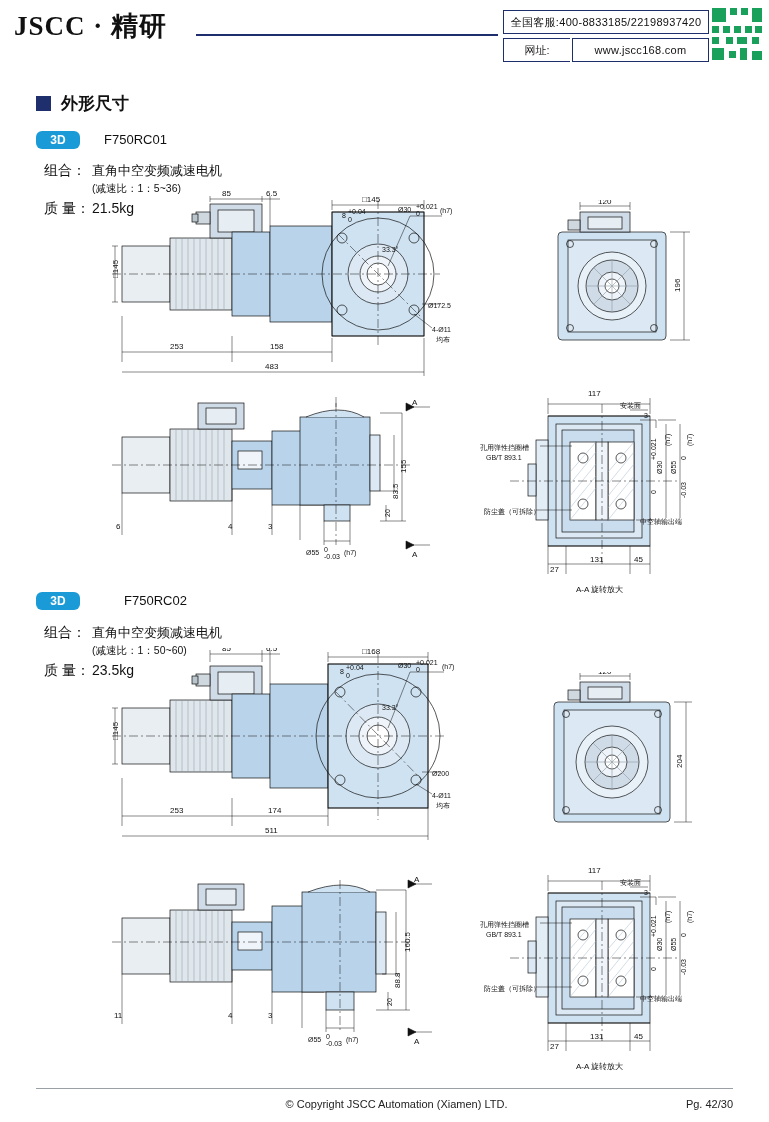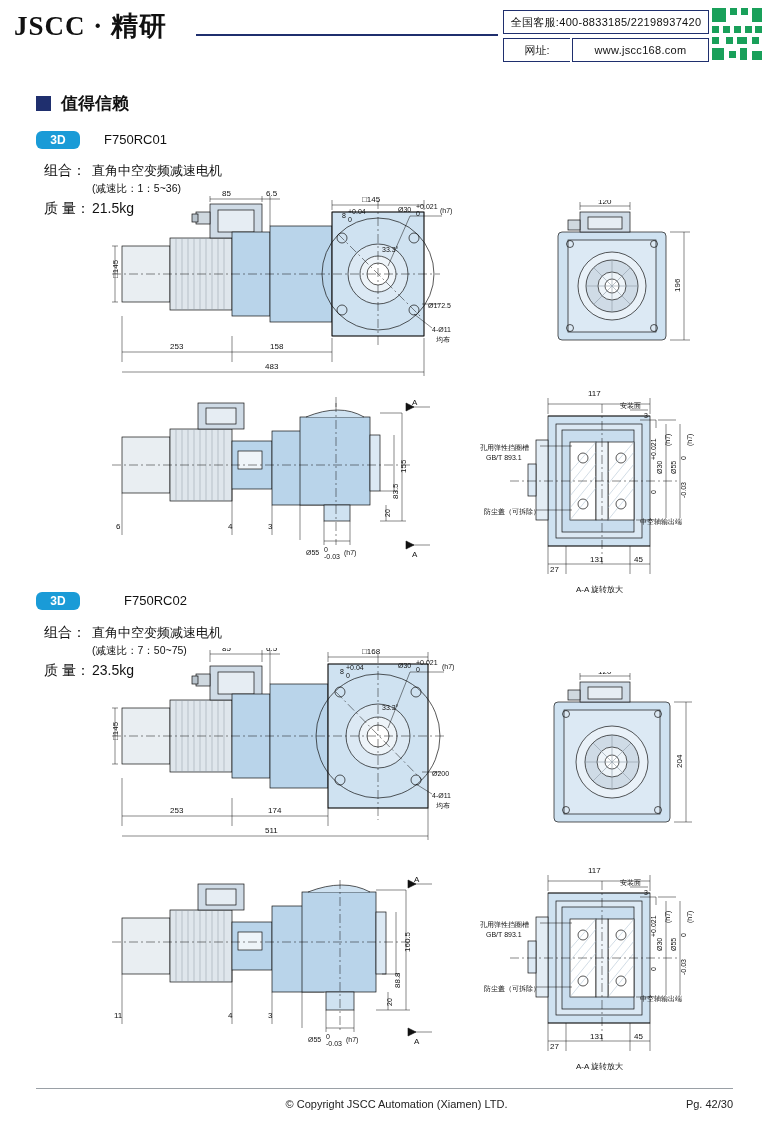--- a/index.html
+++ b/index.html
@@ -109,21 +109,21 @@
         <rect x="0" y="40" width="12" height="12" fill="#19a05a"></rect>
         <rect x="17" y="43" width="7" height="7" fill="#19a05a"></rect>
         <rect x="28" y="40" width="7" height="12" fill="#19a05a"></rect>
         <rect x="40" y="43" width="10" height="9" fill="#19a05a"></rect>
       </svg>
     </div>
   </div>
 
   <div class="sec-title">
     <span class="sec-sq"></span>
-    <span class="sec-label">值得信赖</span>
+    <span class="sec-label">外形尺寸</span>
   </div>
 
   <div class="badge-3d" style="left:36px;top:131px;">3D</div>
   <div class="model-name" style="left:104px;top:132px;">F750RC01</div>
   <div class="spec-line" style="left:44px;top:162px;">组合：</div>
   <div class="spec-line" style="left:92px;top:162px;font-size:13px;">直角中空变频减速电机</div>
   <div class="spec-sub" style="left:92px;top:182px;">(减速比：1：5~36)</div>
   <div class="spec-line" style="left:44px;top:200px;">质 量：</div>
   <div class="spec-line" style="left:92px;top:200px;">21.5kg</div>
 
@@ -403,21 +403,21 @@
         <line x1="56" y1="142" x2="92" y2="142"></line>
         <line x1="156" y1="152" x2="172" y2="152"></line>
       </g>
     </svg>
   </div>
 
   <div class="badge-3d" style="left:36px;top:592px;">3D</div>
   <div class="model-name" style="left:104px;top:593px;margin-left:20px;">F750RC02</div>
   <div class="spec-line" style="left:44px;top:624px;">组合：</div>
   <div class="spec-line" style="left:92px;top:624px;font-size:13px;">直角中空变频减速电机</div>
-  <div class="spec-sub" style="left:92px;top:644px;">(减速比：7：50~75)</div>
+  <div class="spec-sub" style="left:92px;top:644px;">(减速比：1：50~60)</div>
   <div class="spec-line" style="left:44px;top:662px;">质 量：</div>
   <div class="spec-line" style="left:92px;top:662px;">23.5kg</div>
 
   <div class="dwg" style="left:110px;top:648px;">
     <svg width="380" height="205" viewBox="0 0 380 205">
       <g stroke="#111" fill="none" stroke-width="0.7">
         <rect x="12" y="60" width="48" height="56" fill="#e9eef2"></rect>
         <rect x="60" y="52" width="62" height="72" fill="#dfe6ec"></rect>
         <g stroke="#8d9aa6" stroke-width="0.5">
           <line x1="66" y1="52" x2="66" y2="124"></line>

